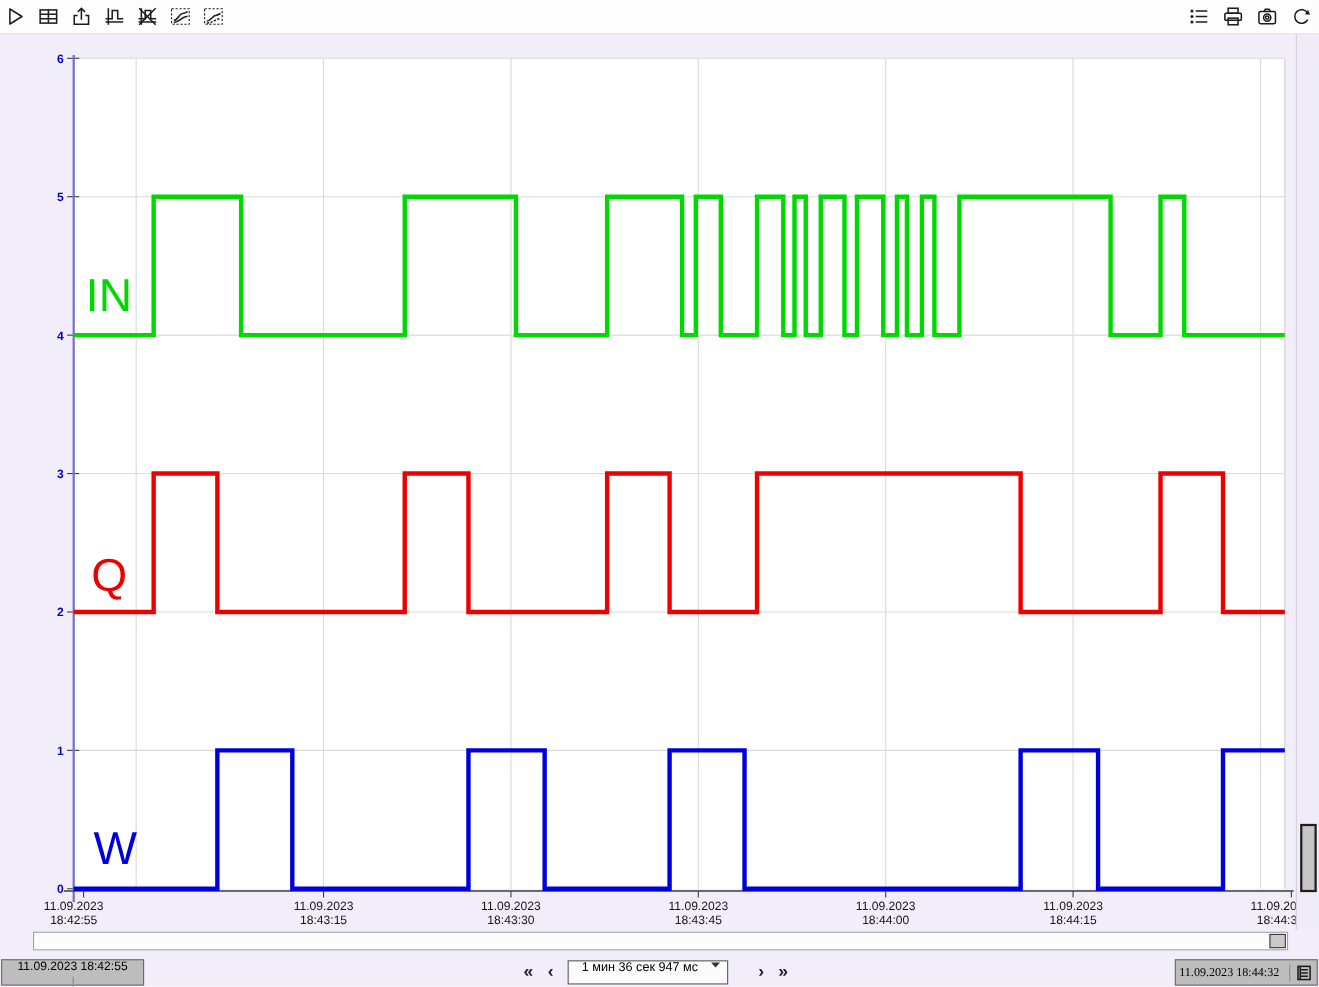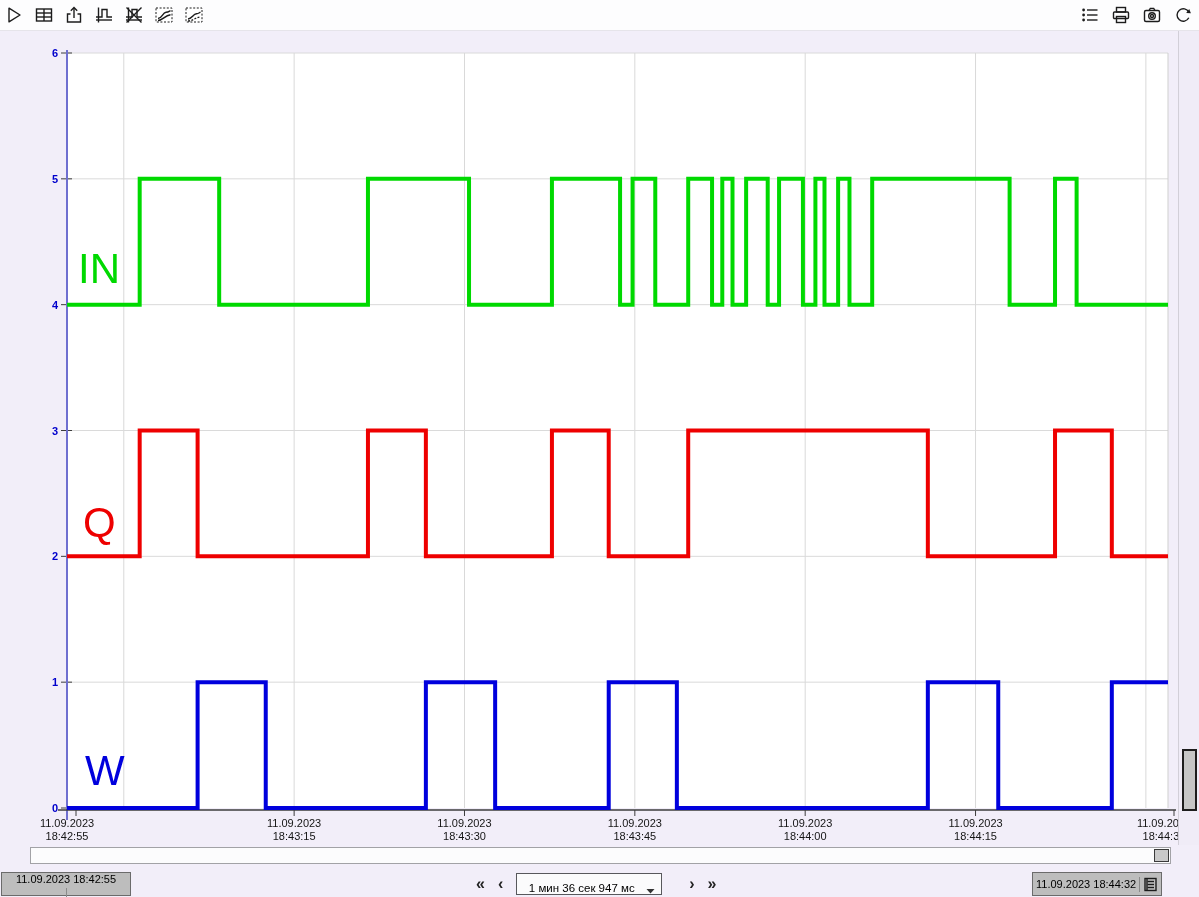--- a/index.html
+++ b/index.html
@@ -43,35 +43,35 @@
     background:#c6c6c6;border:2px solid #1d1d1d;box-sizing:border-box;
   }
   
   .dt-box{
     position:absolute;top:872px;height:24px;width:130px;
     background:#bdbdbd;border:1px solid #6b6b6b;box-sizing:border-box;
     display:flex;align-items:center;padding:0 3px;gap:3px;
     font-size:11px;color:#000;z-index:6;cursor:pointer;
   }
   .dt-box.left{left:1px;flex-direction:column;}
-  .dt-box.right{left:1032px;}
+  .dt-box.right{left:1068px;font-family:Liberation Serif, serif;}
   .dt-box .val{flex:1;white-space:nowrap;}
   .dt-divider{width:1px;height:15px;background:#8b8b8b;flex:none;}
   .cal-btn{width:18px;height:18px;border:none;background:transparent;padding:0;display:flex;align-items:center;justify-content:center;cursor:pointer;}
   .nav{
     position:absolute;left:472px;top:871px;height:26px;display:flex;align-items:center;gap:5px;z-index:6;
   }
   .nav-btn{
     border:none;background:transparent;padding:1px 4px;cursor:pointer;
     font-family:"Liberation Sans",sans-serif;font-size:16px;font-weight:700;color:#222;line-height:1;
   }
   .nav-btn.next{margin-left:18px;}
   .span-dd{
     width:146px;height:22px;background:#fbfbfc;border:1px solid #58585c;box-sizing:border-box;
-    display:flex;align-items:flex-end;cursor:pointer;margin-left:4px;
+    display:flex;align-items:flex-start;cursor:pointer;margin-left:4px;
   }
   .span-dd .lbl{flex:1;text-align:center;font-size:11.5px;color:#000;white-space:nowrap;}
   .span-dd .caret{flex:none;margin-right:6px;display:flex;}
 </style>
 </head>
 <body>
 
 <div class="toolbar">
   <div class="tb-group left">
     <button class="tb-btn">

